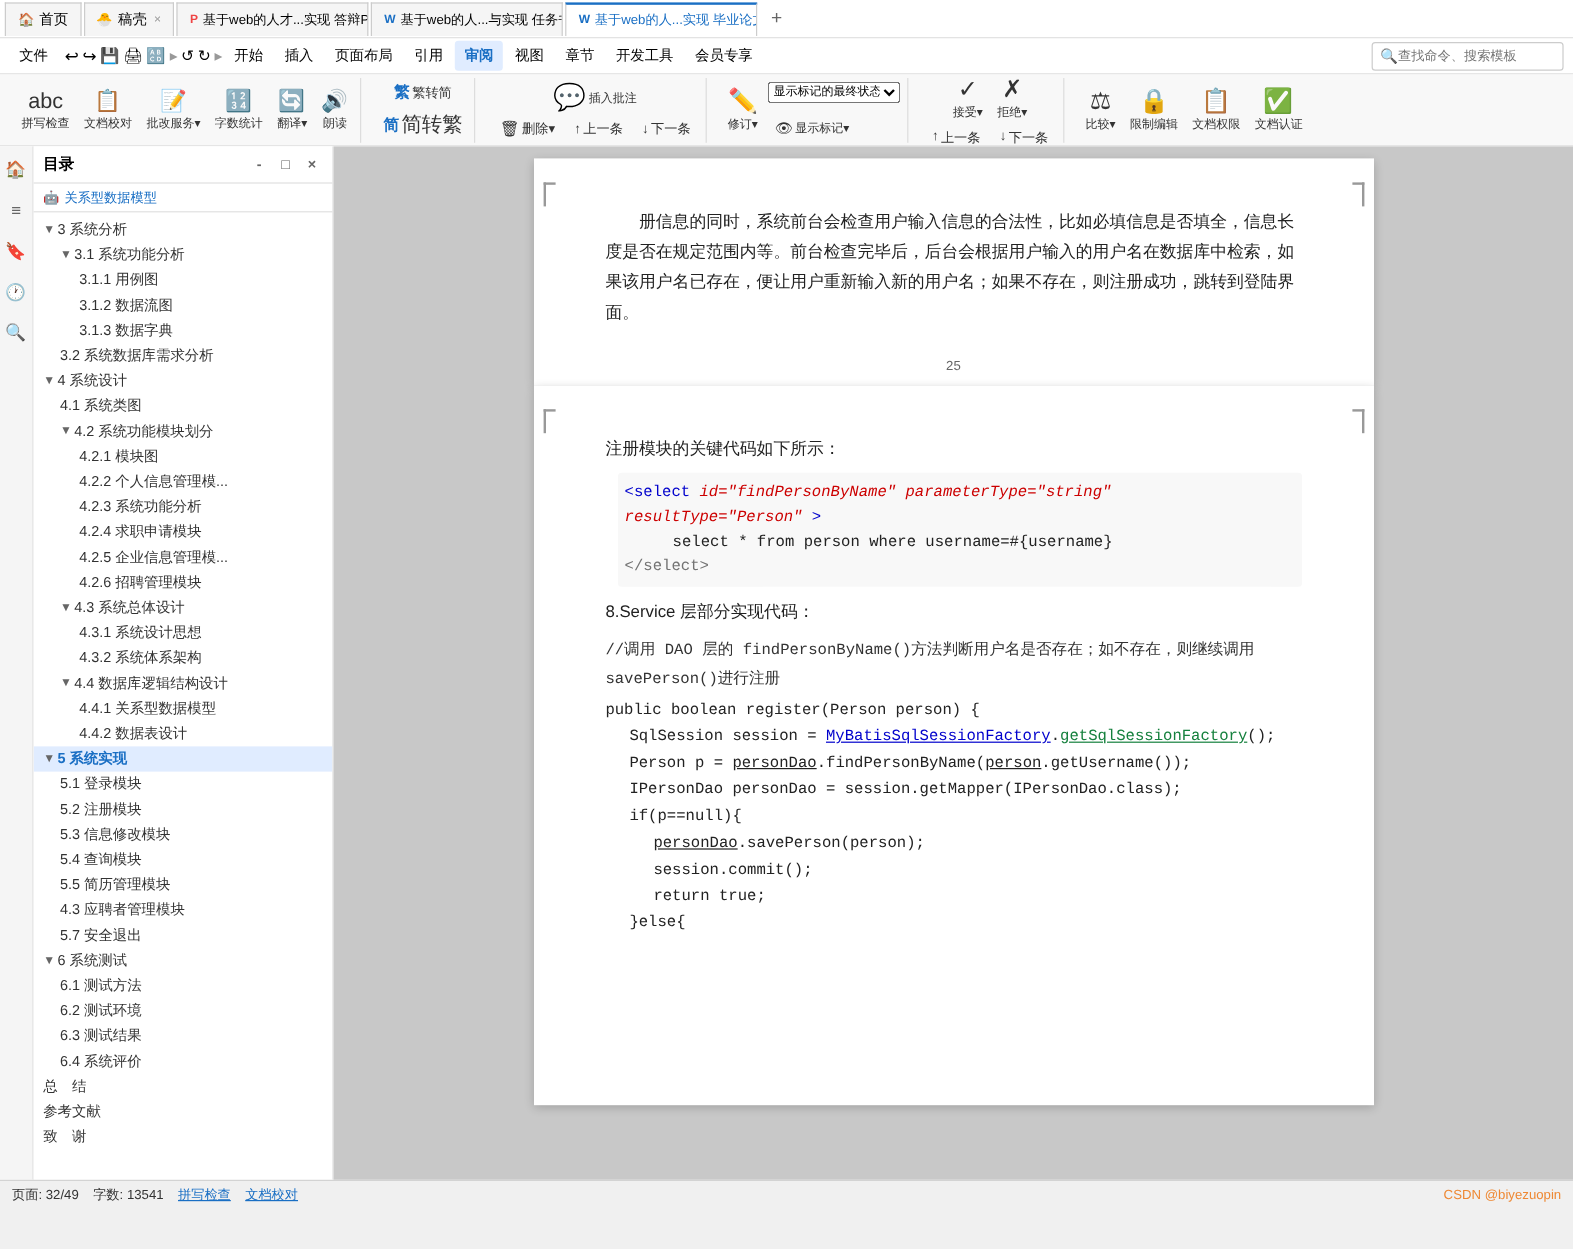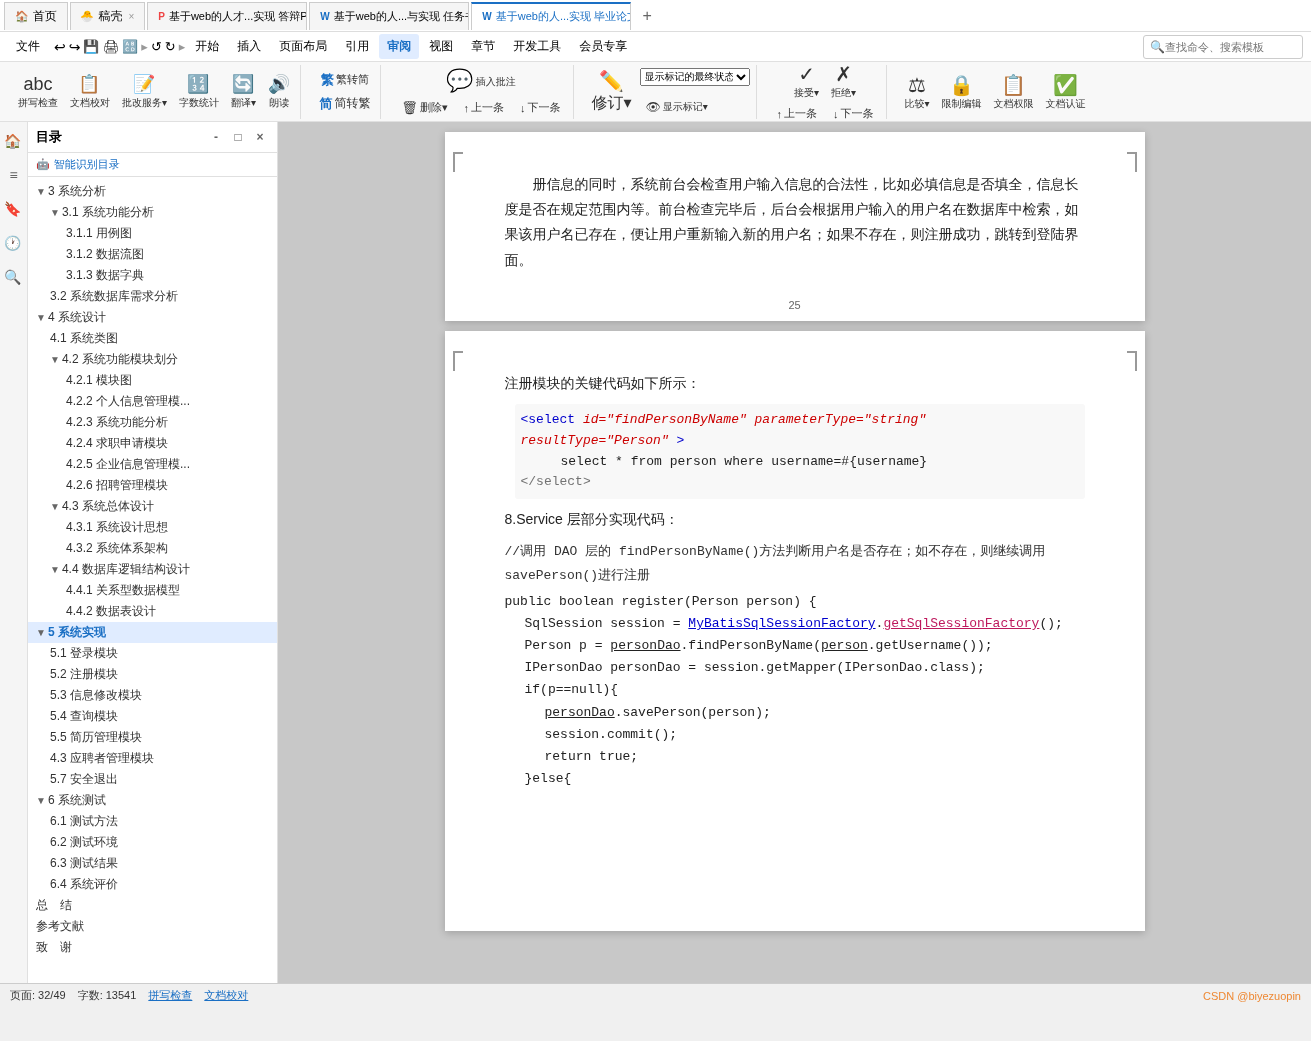--- a/index.html
+++ b/index.html
@@ -236,21 +236,20 @@
 
     
     .doc-area {
       flex: 1;
       background: #c8c8c8;
       overflow-y: auto;
       display: flex;
       flex-direction: column;
       align-items: center;
       padding: 10px 0;
-      gap: 10px;
     }
     .page {
       background: #fff;
       width: 700px;
       min-height: 300px;
       box-shadow: 0 2px 8px rgba(0,0,0,0.2);
       padding: 40px 60px;
       position: relative;
     }
     .page-number {
@@ -403,21 +402,21 @@
     </div>
   </div>
 
   <div class="toolbar-group" style="padding:0 4px;">
     <div class="toolbar-small-btn">
       <span style="font-weight:bold;font-size:13px;color:#1a6fc4;">繁</span>
       <span style="font-size:11px;">繁转简</span>
     </div>
     <div class="toolbar-small-btn">
       <span style="font-weight:bold;font-size:13px;color:#1a6fc4;">简</span>
-      <span style="font-size:12px;text-align:center;">简转繁</span>
+      <span style="font-size:17px;text-align:center;">简转繁</span>
     </div>
   </div>
 
   <div class="toolbar-group">
     <div class="toolbar-btn" style="flex-direction:row;gap:2px;">
       <span style="font-size:22px;">💬</span>
       <span class="toolbar-btn-label">插入批注</span>
     </div>
     <div class="toolbar-row">
       <div class="toolbar-small-btn">
@@ -432,21 +431,21 @@
         <span>↓</span>
         <span>下一条</span>
       </div>
     </div>
   </div>
 
   <div class="toolbar-group">
     <div style="display:flex;gap:4px;align-items:center;">
       <div class="toolbar-btn">
         <span style="font-size:20px;">✏️</span>
-        <span style="font-size:16px;">修订▾</span>
+        <span style="font-size:10px;">修订▾</span>
       </div>
       <div style="display:flex;flex-direction:column;gap:12px;">
         <div style="display:flex;align-items:center;gap:4px;">
           <select style="font-size:10px;height:18px;width:110px;">
             <option>显示标记的最终状态</option>
           </select>
         </div>
         <div class="toolbar-small-btn">
           <span style="font-size:12px;">👁</span>
           <span style="font-size:10px;">显示标记▾</span>
@@ -514,21 +513,21 @@
     <div class="toc-header">
       <span>目录</span>
       <div class="toc-header-controls">
         <div class="toc-header-btn">-</div>
         <div class="toc-header-btn">□</div>
         <div class="toc-header-btn">×</div>
       </div>
     </div>
     <div class="toc-smart">
       <span style="color:#1a6fc4;">🤖</span>
-      <span>智能识别目录</span>
+      <span>关系型数据模型</span>
     </div>
     <div class="toc-tree">
 
       <div class="toc-item" style="padding-left: 8px;">
         <span class="arrow">▼</span>
         <span class="toc-label">3 系统分析</span>
       </div>
       <div class="toc-item" style="padding-left: 22px;">
         <span class="arrow">▼</span>
         <span class="toc-label">3.1 系统功能分析</span>
@@ -682,21 +681,21 @@
           </div>
         </div>
 
         <p style="text-indent:0;margin-top:8px;">8.Service 层部分实现代码：</p>
 
         <p style="text-indent:0;font-family:'Courier New',monospace;font-size:13px;color:#333;margin:4px 0;">//调用 DAO 层的 findPersonByName()方法判断用户名是否存在；如不存在，则继续调用 savePerson()进行注册</p>
 
         <div class="code-block" style="margin: 4px 0; font-family: 'Courier New', Consolas, monospace; font-size: 13px; line-height:1.7;">
           <div>public boolean register(Person person) {</div>
           <div style="padding-left:20px;">
-            SqlSession session = <span style="color:#0000cc;text-decoration:underline;">MyBatisSqlSessionFactory</span>.<span style="color:#be185d;text-decoration:underline;">getSqlSessionFactory</span>();
+            SqlSession session = <span style="color:#0000cc;text-decoration:underline;">MyBatisSqlSessionFactory</span>.<span style="color:#15803d;text-decoration:underline;">getSqlSessionFactory</span>();
           </div>
           <div style="padding-left:20px;">
             Person p = <span style="text-decoration:underline;">personDao</span>.findPersonByName(<span style="text-decoration:underline;">person</span>.getUsername());
           </div>
           <div style="padding-left:20px;">
             IPersonDao personDao = session.getMapper(IPersonDao.class);
           </div>
           <div style="padding-left:20px;">
             if(p==null){
           </div>

